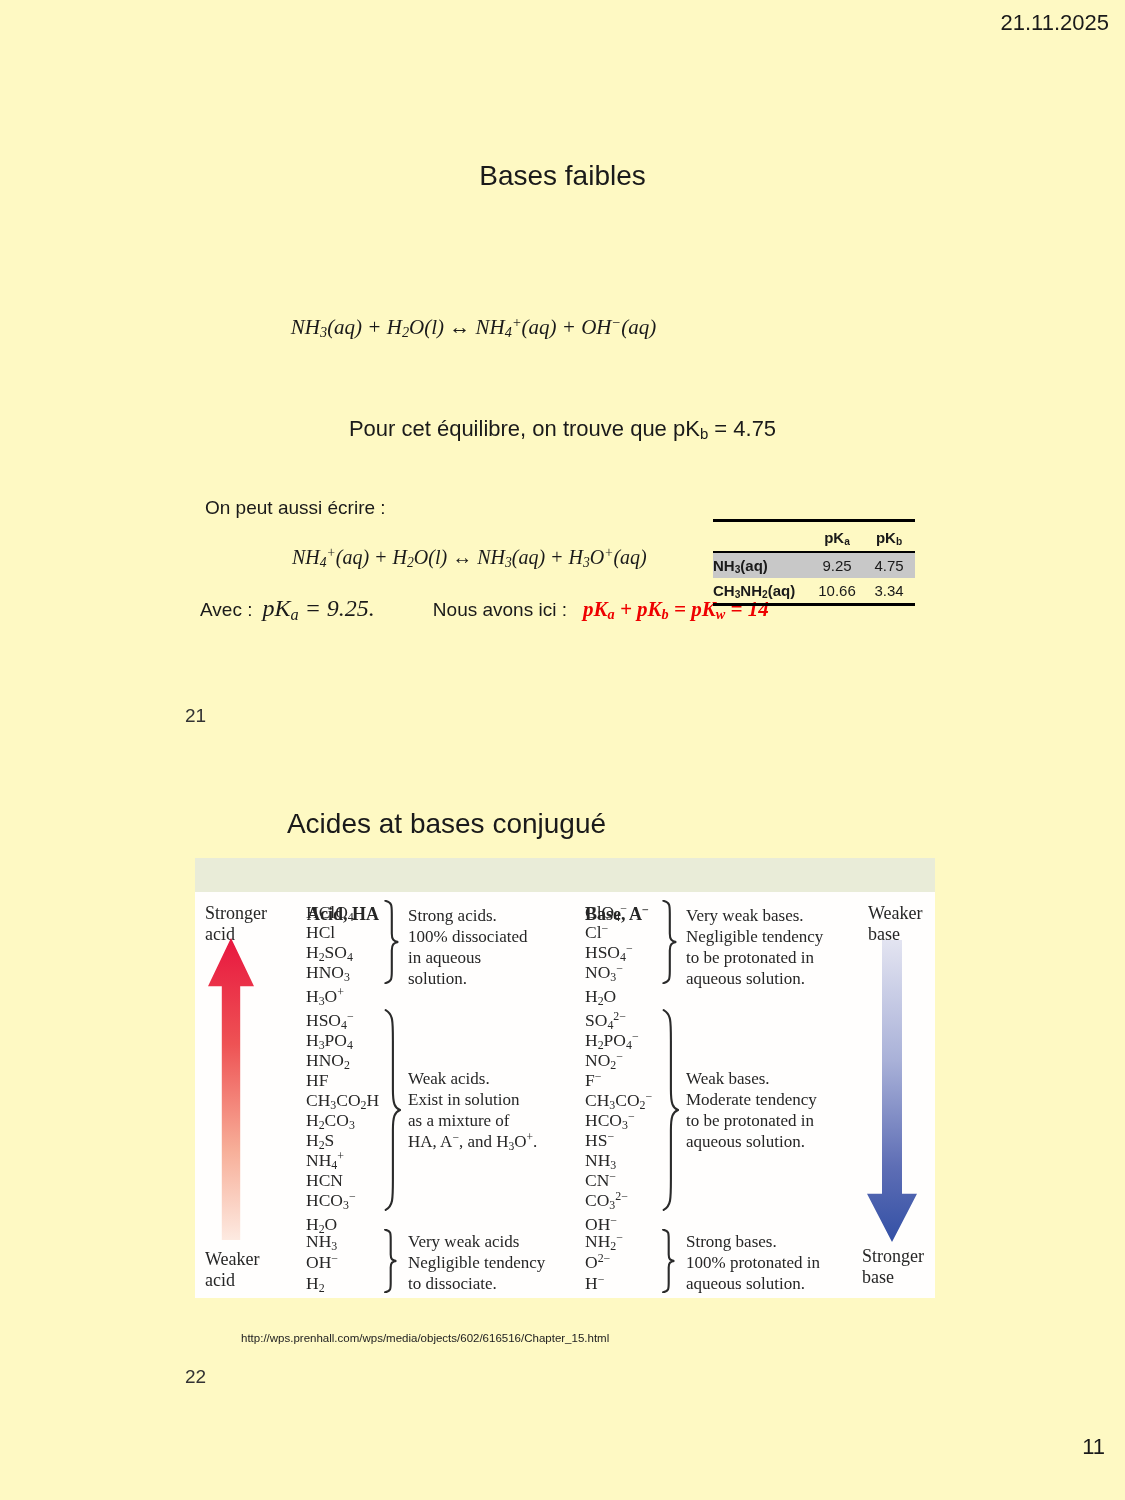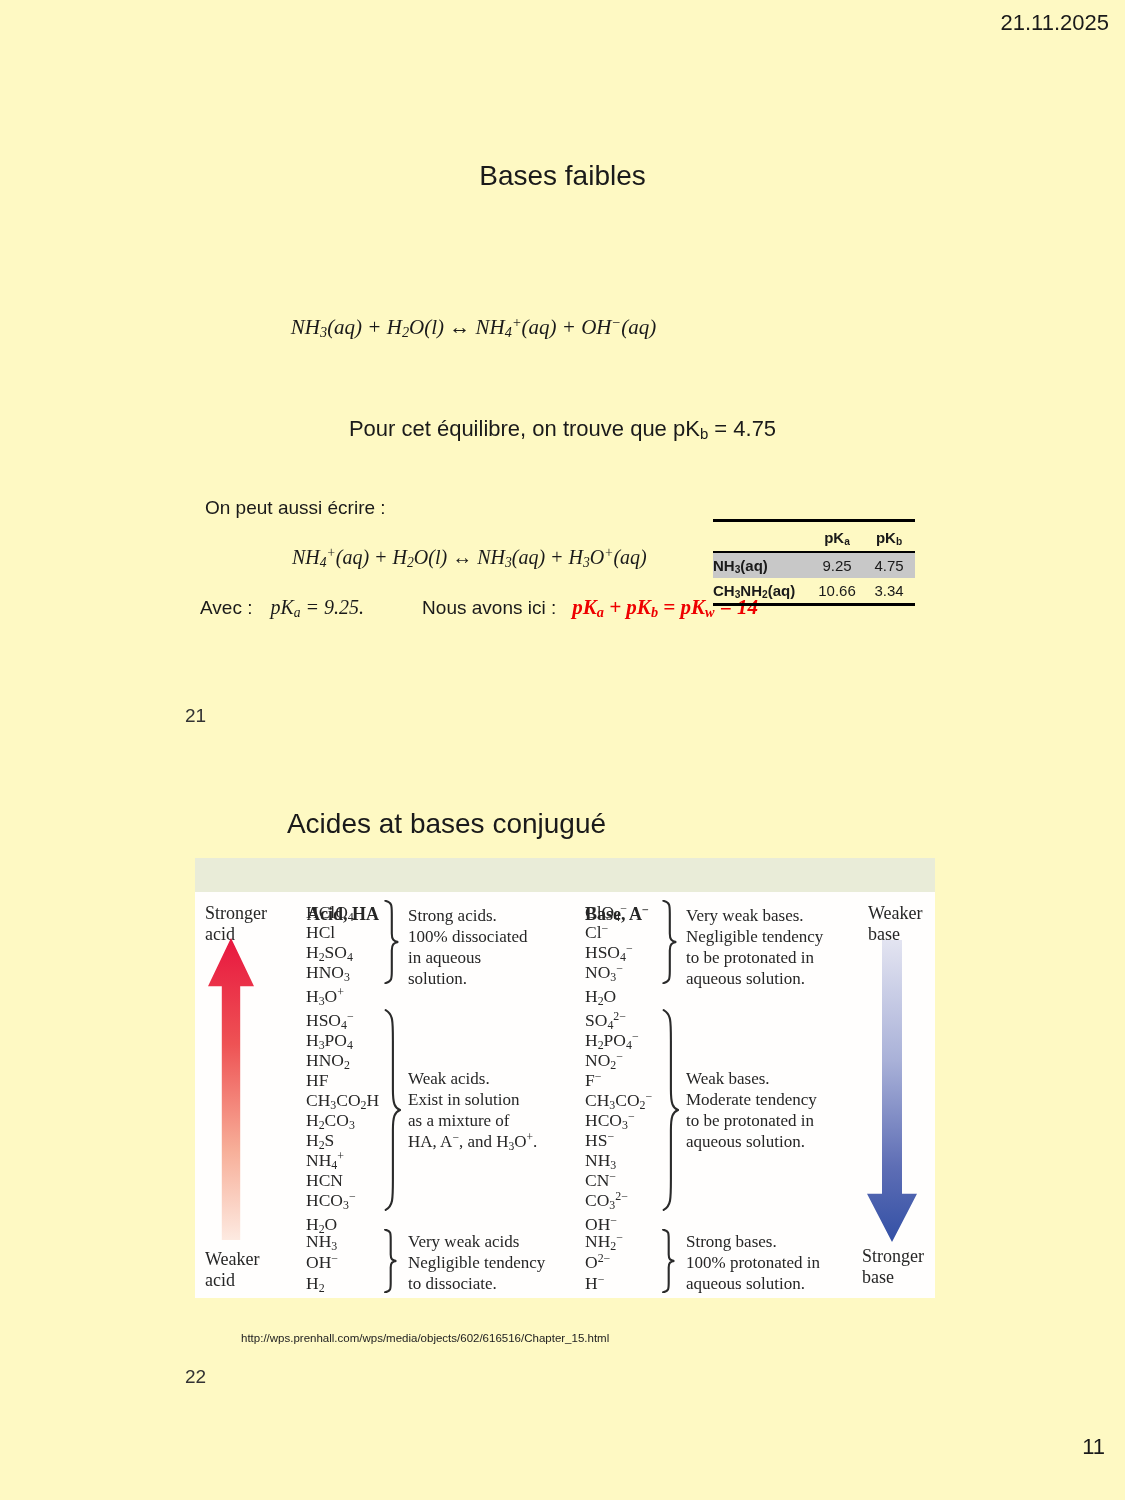--- a/index.html
+++ b/index.html
@@ -15,21 +15,21 @@
   .s1-intro{top:222px;left:225px;width:680px;font-size:22px;line-height:34px;}
   .eq{font-family:"Liberation Serif","DejaVu Serif",serif;font-style:italic;}
   .f sub,.f sup{font-size:68%;line-height:0;}
   .f sub{vertical-align:-0.22em;}
   .f sup{vertical-align:0.5em;}
   .s1-eq1{top:315px;left:0;width:947px;text-align:center;font-size:21px;}
   .s1-pour{top:416px;left:0;width:1125px;text-align:center;font-size:22px;}
   .s1-aussi{top:497px;left:205px;font-size:19px;}
   .s1-eq2{top:546px;left:292px;font-size:20px;}
   .s1-avec{top:595px;left:200px;font-size:19px;display:flex;align-items:baseline;}
-  .avec-eq{margin-left:18px;font-size:20px;font-family:Liberation Serif, serif;}
+  .avec-eq{margin-left:10px;font-size:24px;font-family:Liberation Serif, serif;}
   .nous{margin-left:58px;}
   .red-eq{margin-left:16px;color:#ee0000;font-weight:bold;font-size:21px;}
   
   .pk-table{top:519px;left:713px;width:202px;border-top:3px solid #000;border-bottom:3px solid #000;font-size:15px;}
   .pk-head{display:flex;align-items:baseline;padding:7px 0 5px 0;border-bottom:2px solid #000;font-weight:bold;}
   .pk-row{display:flex;align-items:baseline;padding:4px 0;}
   .pk-row.hl{background:#c8c8c8;}
   .pk-name{flex:1;font-weight:bold;}
   .pk-val{width:52px;text-align:center;}
   .pk-head .pk-val{font-weight:bold;}

